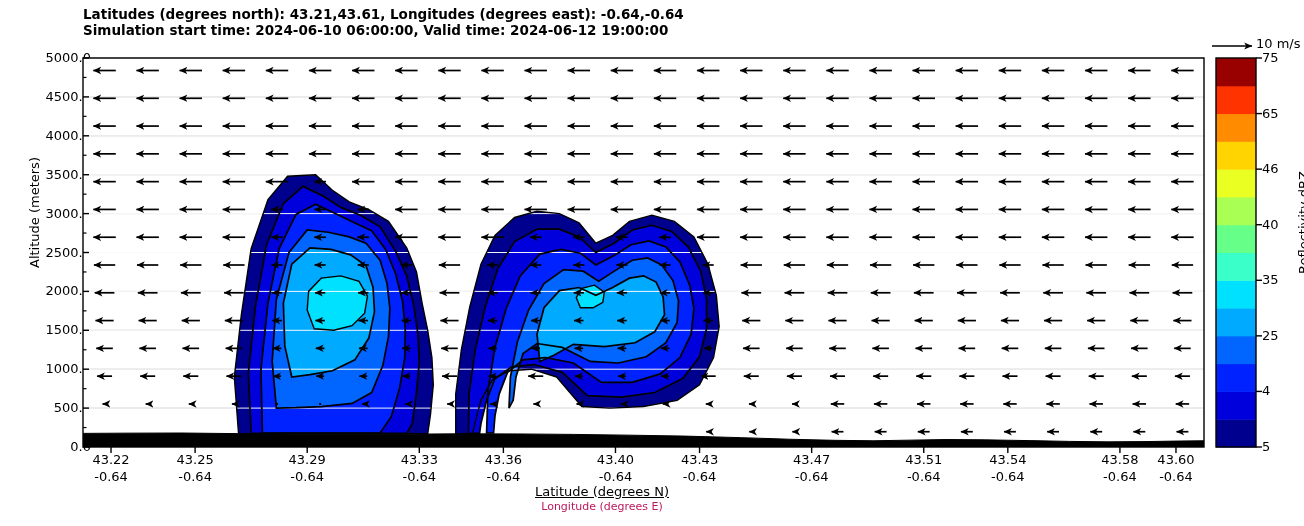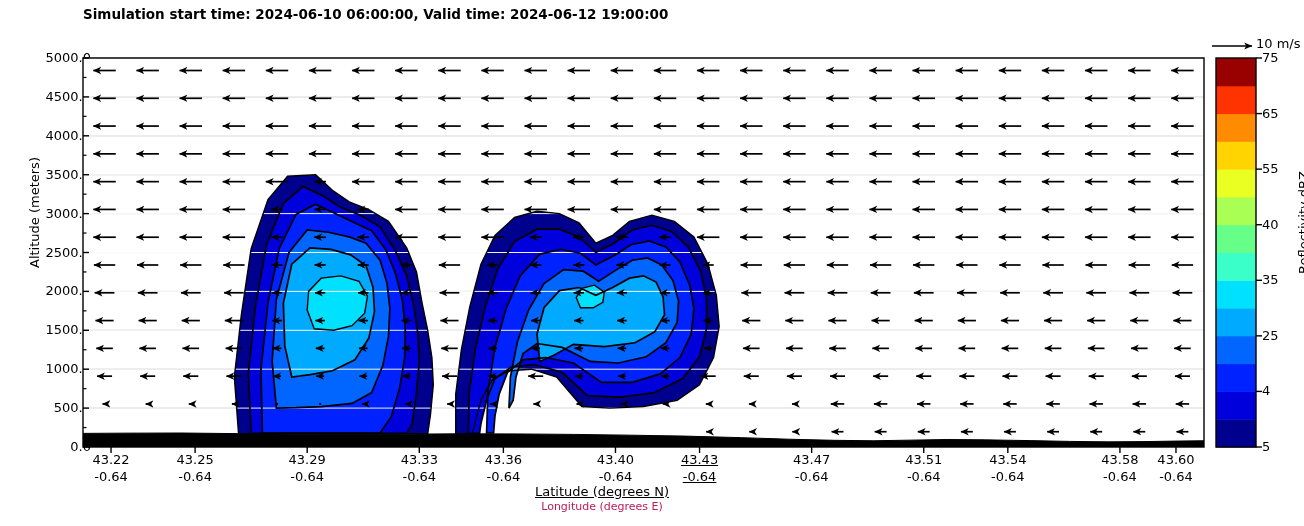--- a/index.html
+++ b/index.html
@@ -116,20 +116,21 @@
     white-space: nowrap;
     font-family: "DejaVu Sans", "Liberation Sans", sans-serif;
   }
 </style>
 </head>
 <body>
 
 <div id="figure">
 
   <div class="title-block">
+    <div>Latitudes (degrees north): 43.21,43.61, Longitudes (degrees east): -0.64,-0.64</div>
     <div>Simulation start time: 2024-06-10 06:00:00, Valid time: 2024-06-12 19:00:00</div>
   </div>
 
   <div class="ylabel">Altitude (meters)</div>
   <div class="xlabel-lat">Latitude (degrees N)</div>
   <div class="xlabel-lon">Longitude (degrees E)</div>
   <div class="cb-label">Reflectivity dBZ</div>
   <div class="windkey-text">10 m/s</div>
 
   <div id="ytick-layer">
@@ -163,21 +164,21 @@
         <div style="margin-top:2px">-0.64</div>
       </div>
       <div class="xtick" style="left: 503.375px; top: 452px;">
         <div>43.36</div>
         <div style="margin-top:2px">-0.64</div>
       </div>
       <div class="xtick" style="left: 615.475px; top: 452px;">
         <div>43.40</div>
         <div style="margin-top:2px">-0.64</div>
       </div>
-      <div class="xtick" style="left: 699.55px; top: 452px; text-decoration: underline;">
+      <div class="xtick" style="left: 699.55px; top: 452px;">
         <div>43.43</div>
         <div style="margin-top:2px">-0.64</div>
       </div>
       <div class="xtick" style="left: 811.65px; top: 452px;">
         <div>43.47</div>
         <div style="margin-top:2px">-0.64</div>
       </div>
       <div class="xtick" style="left: 923.75px; top: 452px;">
         <div>43.51</div>
         <div style="margin-top:2px">-0.64</div>
@@ -194,21 +195,21 @@
         <div>43.60</div>
         <div style="margin-top:2px">-0.64</div>
       </div>
     </div>
   <div id="cbtick-layer">
       <div class="cbtick" style="top: 447px;">5</div>
       <div class="cbtick" style="top: 391.429px;">4</div>
       <div class="cbtick" style="top: 335.857px;">25</div>
       <div class="cbtick" style="top: 280.286px;">35</div>
       <div class="cbtick" style="top: 224.714px;">40</div>
-      <div class="cbtick" style="top: 169.143px;">55</div>
+      <div class="cbtick" style="top: 169.143px;">46</div>
       <div class="cbtick" style="top: 113.571px;">65</div>
       <div class="cbtick" style="top: 58px;">75</div>
     </div>
   <div id="clabel-layer">
       <div class="clabel" style="left: 362px; top: 318px; transform: rotate(-72deg); transform-origin: left center;">25.0</div>
       <div class="clabel" style="left: 381px; top: 318px; transform: rotate(-72deg); transform-origin: left center;">20.0</div>
       <div class="clabel" style="left: 399px; top: 318px; transform: rotate(-72deg); transform-origin: left center;">15.0</div>
       <div class="clabel" style="left: 468px; top: 300px; transform: rotate(-72deg); transform-origin: left center;">10.0</div>
       <div class="clabel" style="left: 466px; top: 400px; transform: rotate(-72deg); transform-origin: left center;">10.0</div>
       <div class="clabel" style="left: 640px; top: 290px; transform: rotate(-16deg); transform-origin: left center;">15.0</div>

